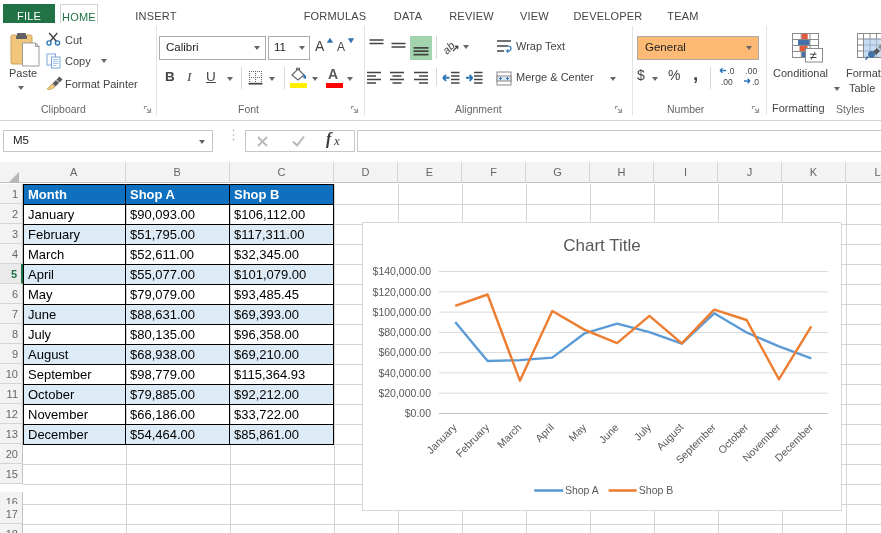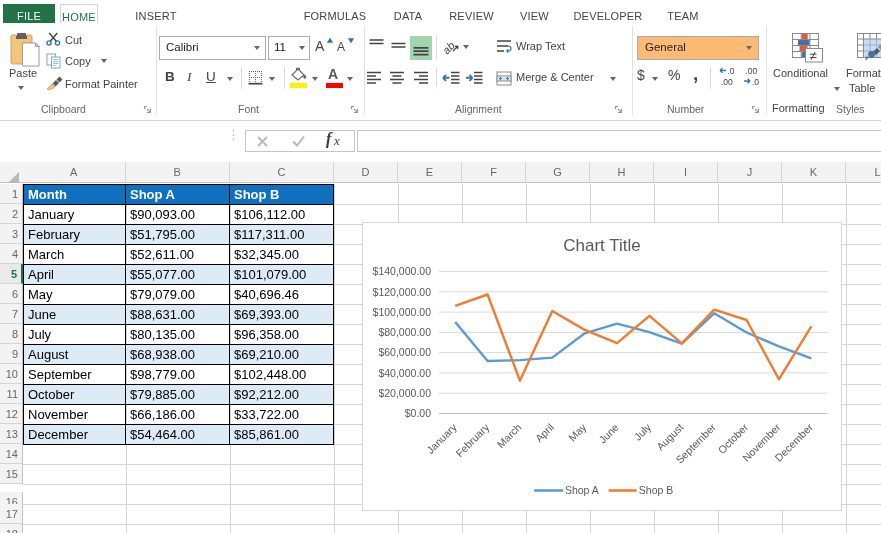--- a/index.html
+++ b/index.html
@@ -264,20 +264,24 @@
         <circle cx="14.5" cy="21.5" r="3.4" fill="#4472a8"></circle>
         <path d="M11.5 24.5 q-1.5 2.5 -3.5 2.8 q1 -2.8 1.8 -4.6 Z" fill="#4472a8"></path>
       </svg>
       <div class="btxt" style="left:846px;top:44px;text-align:right;">Format</div>
       <div class="btxt" style="left:849px;top:59px;">Table</div>
       <div class="glabel" style="left:836px;">Styles</div>
     </div>
   </div>
 
   <div id="fbar">
+    <div class="fbox" style="left:3px; width:210px;">
+      <span style="position:absolute;left:9px;top:3px;font-size:11.5px;color:#222;">M5</span>
+      <span class="dd" style="right:7px; top:9px; position:absolute;"></span>
+    </div>
     <div style="position:absolute;left:227px;top:11px;color:#b5b5b5;font-size:13px;line-height:6px;">⋮</div>
     <div class="fbox" style="left:245px; width:110px;">
       <svg style="position:absolute;left:10px;top:4px;" width="13" height="13" viewBox="0 0 13 13">
           <path d="M2 2 L11 11 M11 2 L2 11" stroke="#b8b8b8" stroke-width="1.8"></path>
         </svg>
       <svg style="position:absolute;left:45px;top:3px;" width="15" height="14" viewBox="0 0 15 14">
           <path d="M2 7.5 L6 11.5 L13 2.5" stroke="#b8b8b8" stroke-width="2" fill="none"></path>
         </svg>
       <span style="position:absolute;left:80px;top:-1px;font-size:16px;font-style:italic;font-family:'Liberation Serif',serif;color:#3a3a3a;font-weight:bold;">f</span>
         <span style="position:absolute;left:88px;top:2px;font-size:13px;font-style:italic;font-family:'Liberation Serif',serif;color:#3a3a3a;">x</span>
@@ -308,21 +312,21 @@
       <div class="rh" style="top:82px;">4</div>
       <div class="rh" style="top:102px;color:#217346;font-weight:bold;background:#eaeaea;border-right:2px solid #217346;">5</div>
       <div class="rh" style="top:122px;">6</div>
       <div class="rh" style="top:142px;">7</div>
       <div class="rh" style="top:162px;">8</div>
       <div class="rh" style="top:182px;">9</div>
       <div class="rh" style="top:202px;">10</div>
       <div class="rh" style="top:222px;">11</div>
       <div class="rh" style="top:242px;">12</div>
       <div class="rh" style="top:262px;">13</div>
-      <div class="rh" style="top:282px;">14</div>
+      <div class="rh" style="top:282px;">20</div>
       <div class="rh" style="top:302px;">15</div>
       <div class="rh" style="top:330px;">16</div>
       <div class="rh" style="top:342px;">17</div>
       <div class="rh" style="top:362px;">18</div>
     </div>
     <div id="grid">
       <div class="vline" style="left:125.5px;top:22px;height:349px;"></div>
       <div class="vline" style="left:230px;top:22px;height:349px;"></div>
       <div class="vline" style="left:334px;top:22px;height:349px;"></div>
       <div class="vline" style="left:398px;top:22px;height:349px;"></div>
@@ -374,41 +378,41 @@
             <td>$32,345.00</td>
           </tr>
       <tr class="b">
             <td>April</td>
             <td>$55,077.00</td>
             <td>$101,079.00</td>
           </tr>
       <tr>
             <td>May</td>
             <td>$79,079.00</td>
-            <td>$40,696.46</td>
+            <td>$93,485.45</td>
           </tr>
       <tr class="b">
             <td>June</td>
             <td>$88,631.00</td>
             <td>$69,393.00</td>
           </tr>
       <tr>
             <td>July</td>
             <td>$80,135.00</td>
             <td>$96,358.00</td>
           </tr>
       <tr class="b">
             <td>August</td>
             <td>$68,938.00</td>
             <td>$69,210.00</td>
           </tr>
       <tr>
             <td>September</td>
             <td>$98,779.00</td>
-            <td>$102,448.00</td>
+            <td>$115,364.93</td>
           </tr>
       <tr class="b">
             <td>October</td>
             <td>$79,885.00</td>
             <td>$92,212.00</td>
           </tr>
       <tr>
             <td>November</td>
             <td>$66,186.00</td>
             <td>$33,722.00</td>

